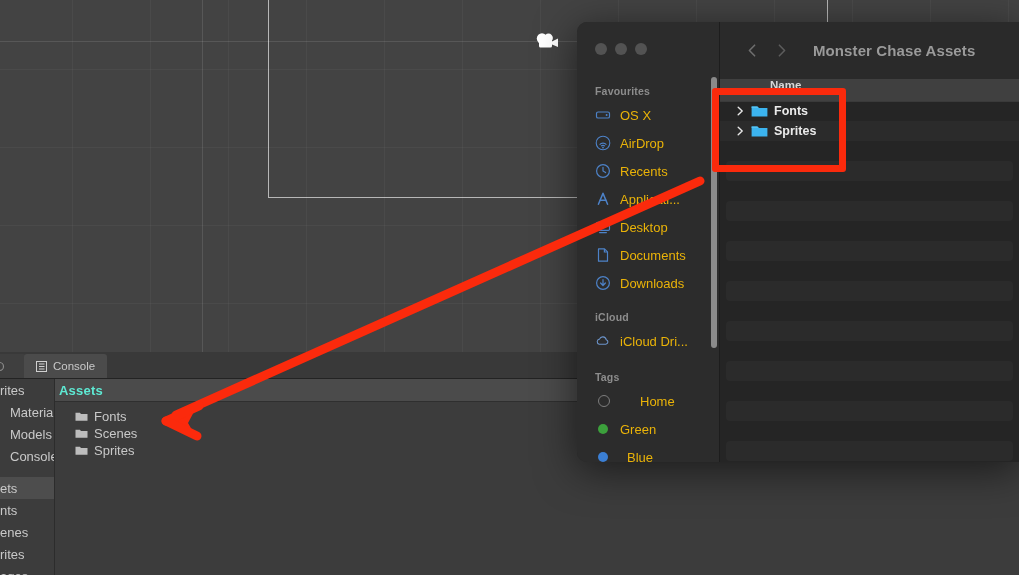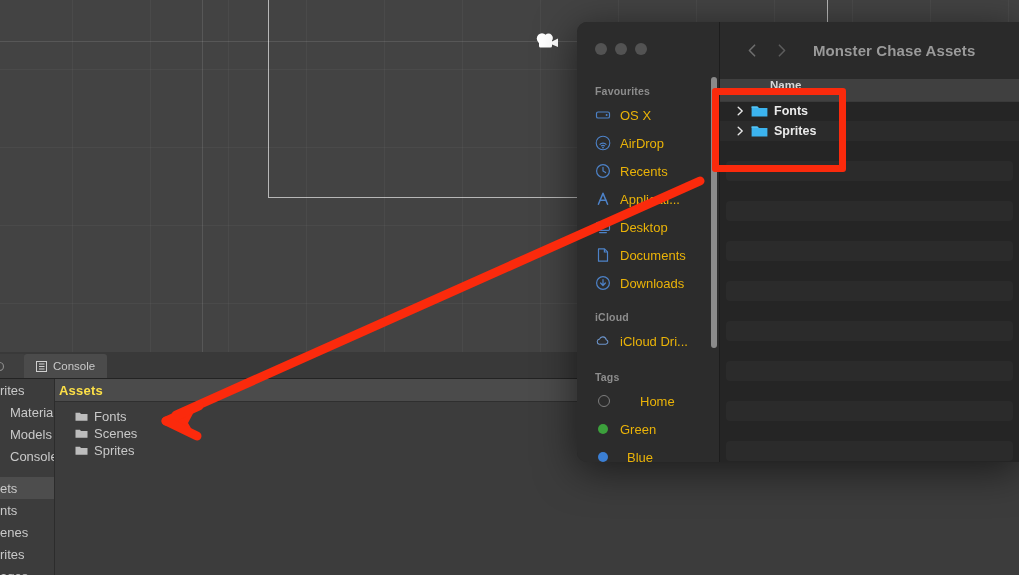--- a/index.html
+++ b/index.html
@@ -83,21 +83,21 @@
     position:absolute;left:55px;top:0;right:0;height:196px;
     background:#3c3c3c;
   }
   #assets-header{
     height:22px;background:#4b4b4b;
     display:flex;align-items:center;
     padding-left:4px;
     border-bottom:1px solid #2f2f2f;
   }
   #assets-header .hdr-label{
-    font-size:13px;font-weight:bold;color:#fde047;letter-spacing:.2px;
+    font-size:13px;font-weight:bold;color:#5eead4;letter-spacing:.2px;
   }
   .asset-row{
     height:17px;display:flex;align-items:center;gap:6px;
     padding-left:20px;
     font-size:13px;color:#c9c9c9;
   }
   .folder-ico-sm{width:13px;height:11px;flex:0 0 auto;}
 
   
   #finder-window{

